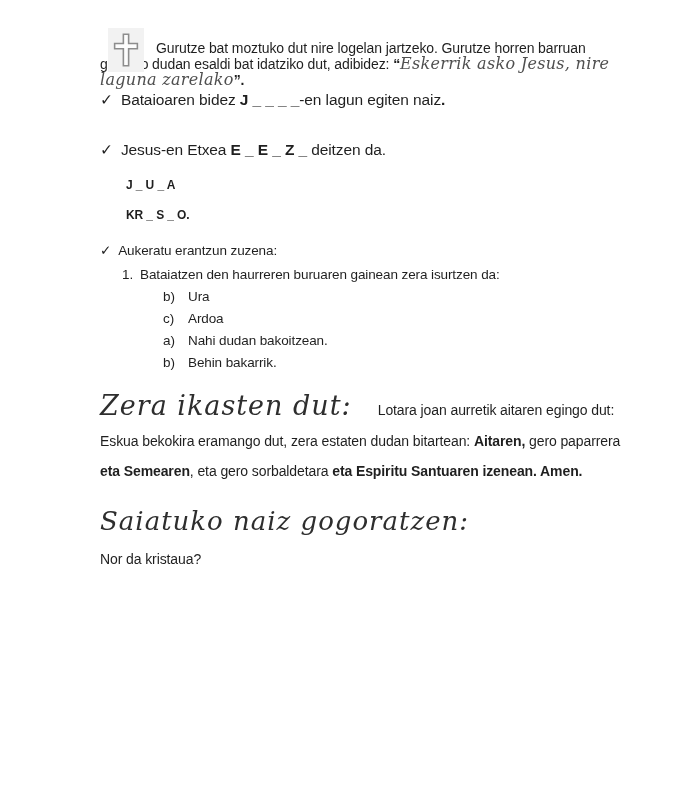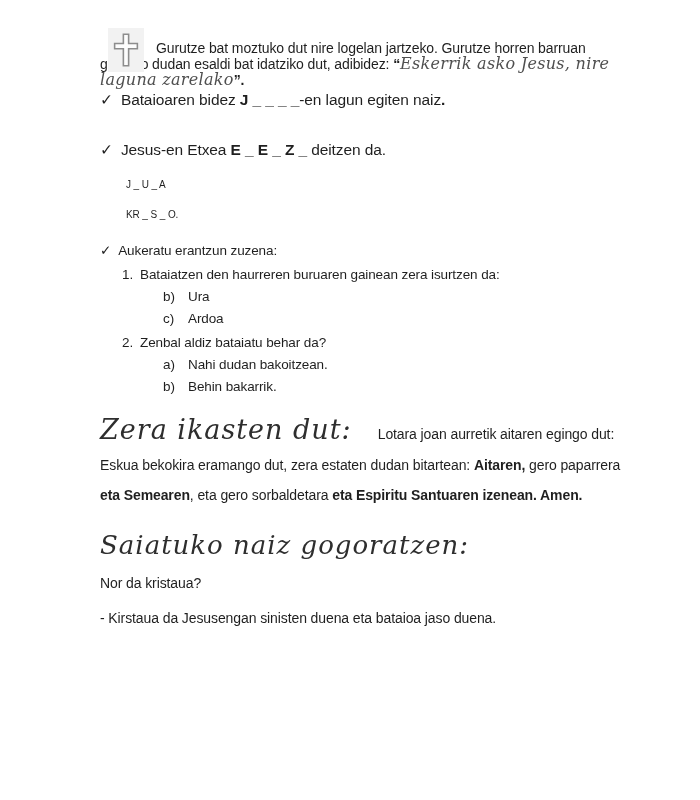--- a/index.html
+++ b/index.html
@@ -35,21 +35,21 @@
   }
 
   
   .checks { }
   .check { font-size: 15.5px; line-height: 24px; }
   .check + .check { margin-top: 26px; }
   .check .mark { margin-right: 8px; font-weight: 400; }
 
   
   .fills { margin-top: 8px; margin-left: 26px; }
-  .fill { font-weight: 400; font-size: 10px; line-height: 30px; }
+  .fill { font-weight: 700; font-size: 12px; line-height: 30px; }
 
   
   .quiz { margin-top: 10px; font-size: 13.5px; }
   .quiz-heading { line-height: 22px; }
   .quiz-heading .mark { margin-right: 7px; }
   .q-row { line-height: 22px; margin-top: 2px; padding-left: 22px; }
   .q-num { display: inline-block; width: 18px; }
   .opt-row { line-height: 22px; padding-left: 63px; }
   .opt-letter { display: inline-block; width: 25px; }
 
@@ -109,32 +109,28 @@
     <div class="q-row">
       <span class="q-num">1.</span><span>Bataiatzen den haurreren buruaren gainean zera isurtzen da:</span>
     </div>
     <div class="opt-row">
       <span class="opt-letter">b)</span><span>Ura</span>
     </div>
     <div class="opt-row">
       <span class="opt-letter">c)</span><span>Ardoa</span>
     </div>
 
-    <div class="q-row">
-      <span class="q-num">2.</span><span>Zenbal aldiz bataiatu behar da?</span>
-    </div>
     <div class="opt-row">
       <span class="opt-letter">a)</span><span>Nahi dudan bakoitzean.</span>
     </div>
     <div class="opt-row">
       <span class="opt-letter">b)</span><span>Behin bakarrik.</span>
     </div>
   </div>
 
   <p class="learn">
     <span class="hw hw-heading">Zera ikasten dut:</span><span><span class="seg-normal">Lotara joan aurretik aitaren egingo dut: Eskua bekokira eramango dut, zera estaten dudan bitartean: </span><span class="seg-bold">Aitaren,</span><span class="seg-normal"> gero paparrera </span><span class="seg-bold">eta Semearen</span><span class="seg-normal">, eta gero sorbaldetara </span><span class="seg-bold">eta Espiritu Santuaren izenean. Amen.</span></span>
   </p>
 
   <span class="hw remember-heading">Saiatuko naiz gogoratzen:</span>
   <div class="q-line">Nor da kristaua?</div>
-  <div class="a-line">- Kirstaua da Jesusengan sinisten duena eta bataioa jaso duena.</div>
 
 </div>
 
 </body></html>

